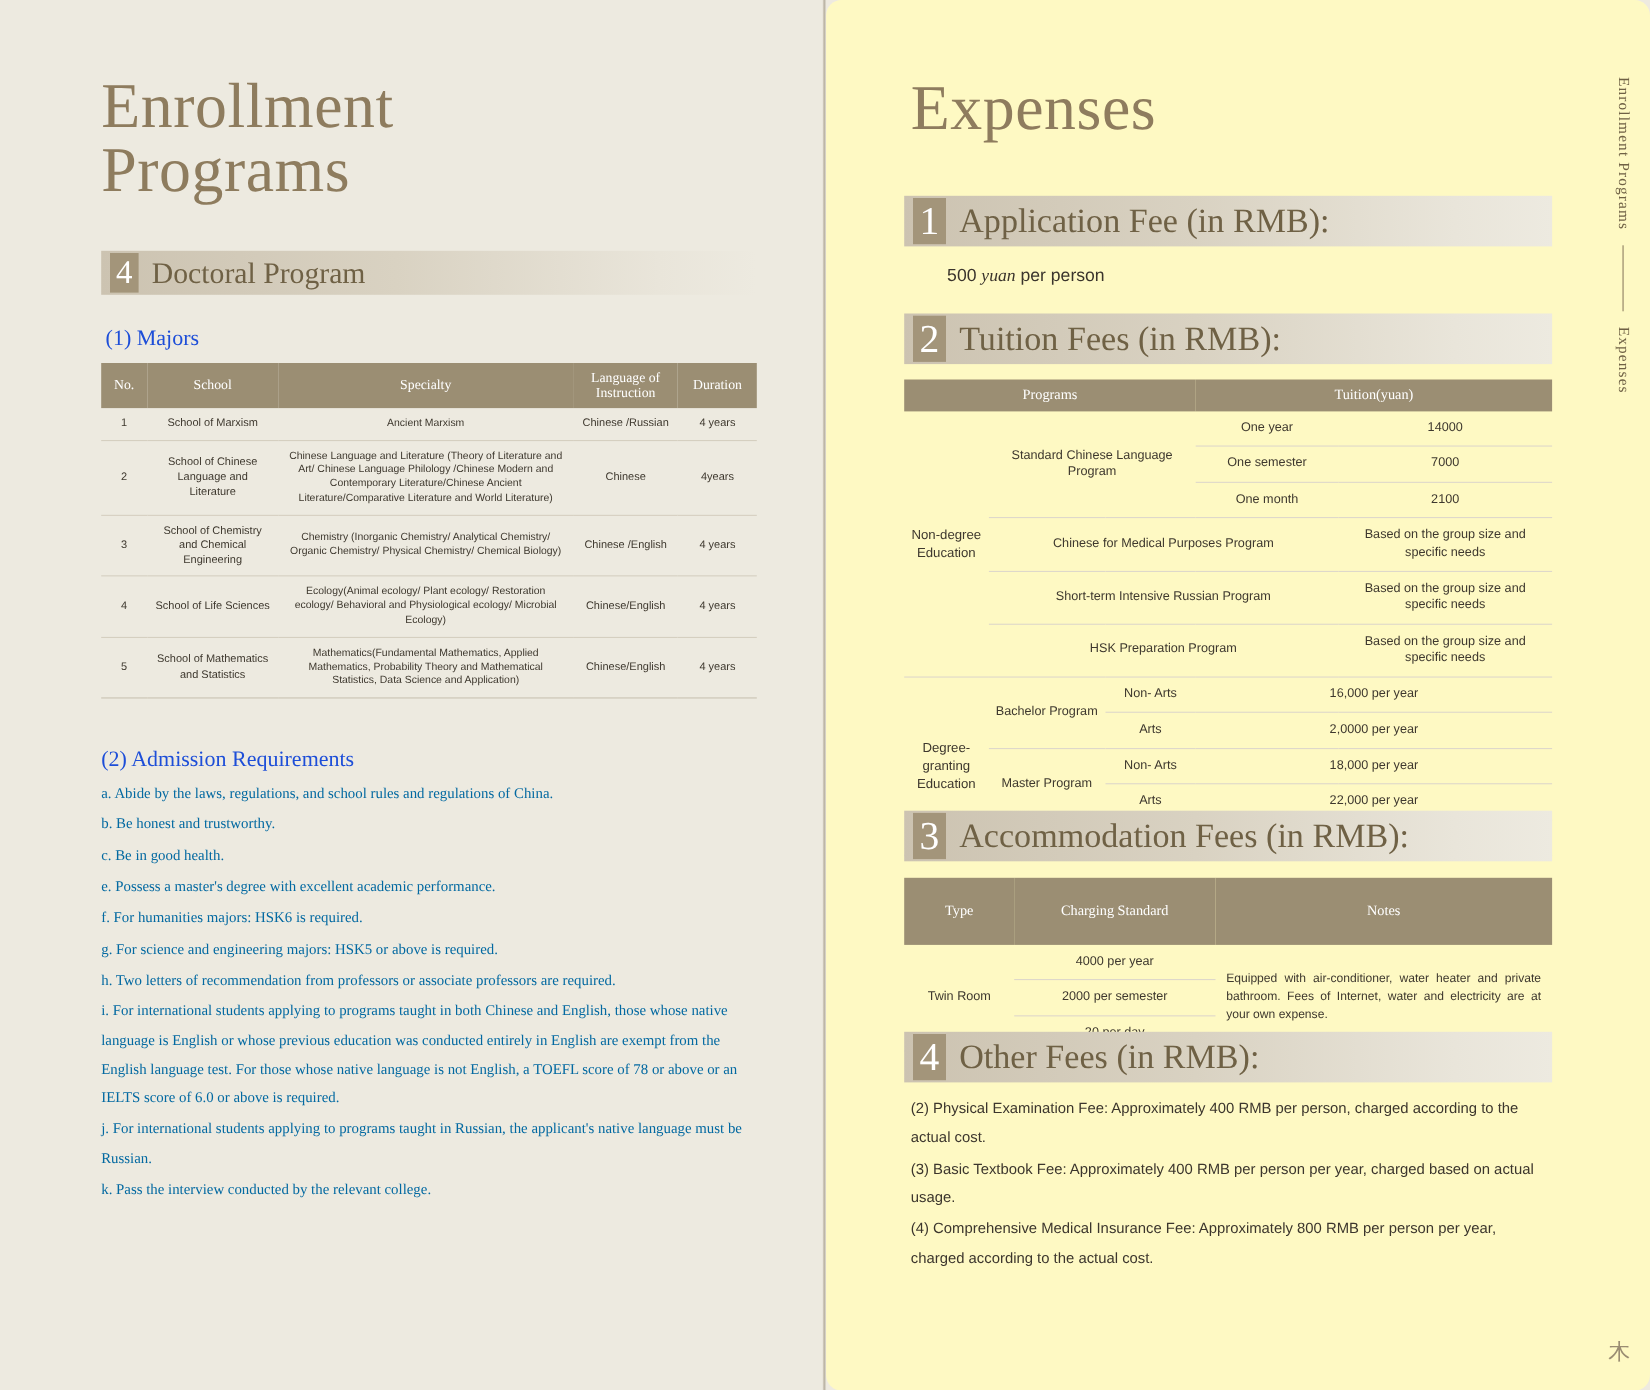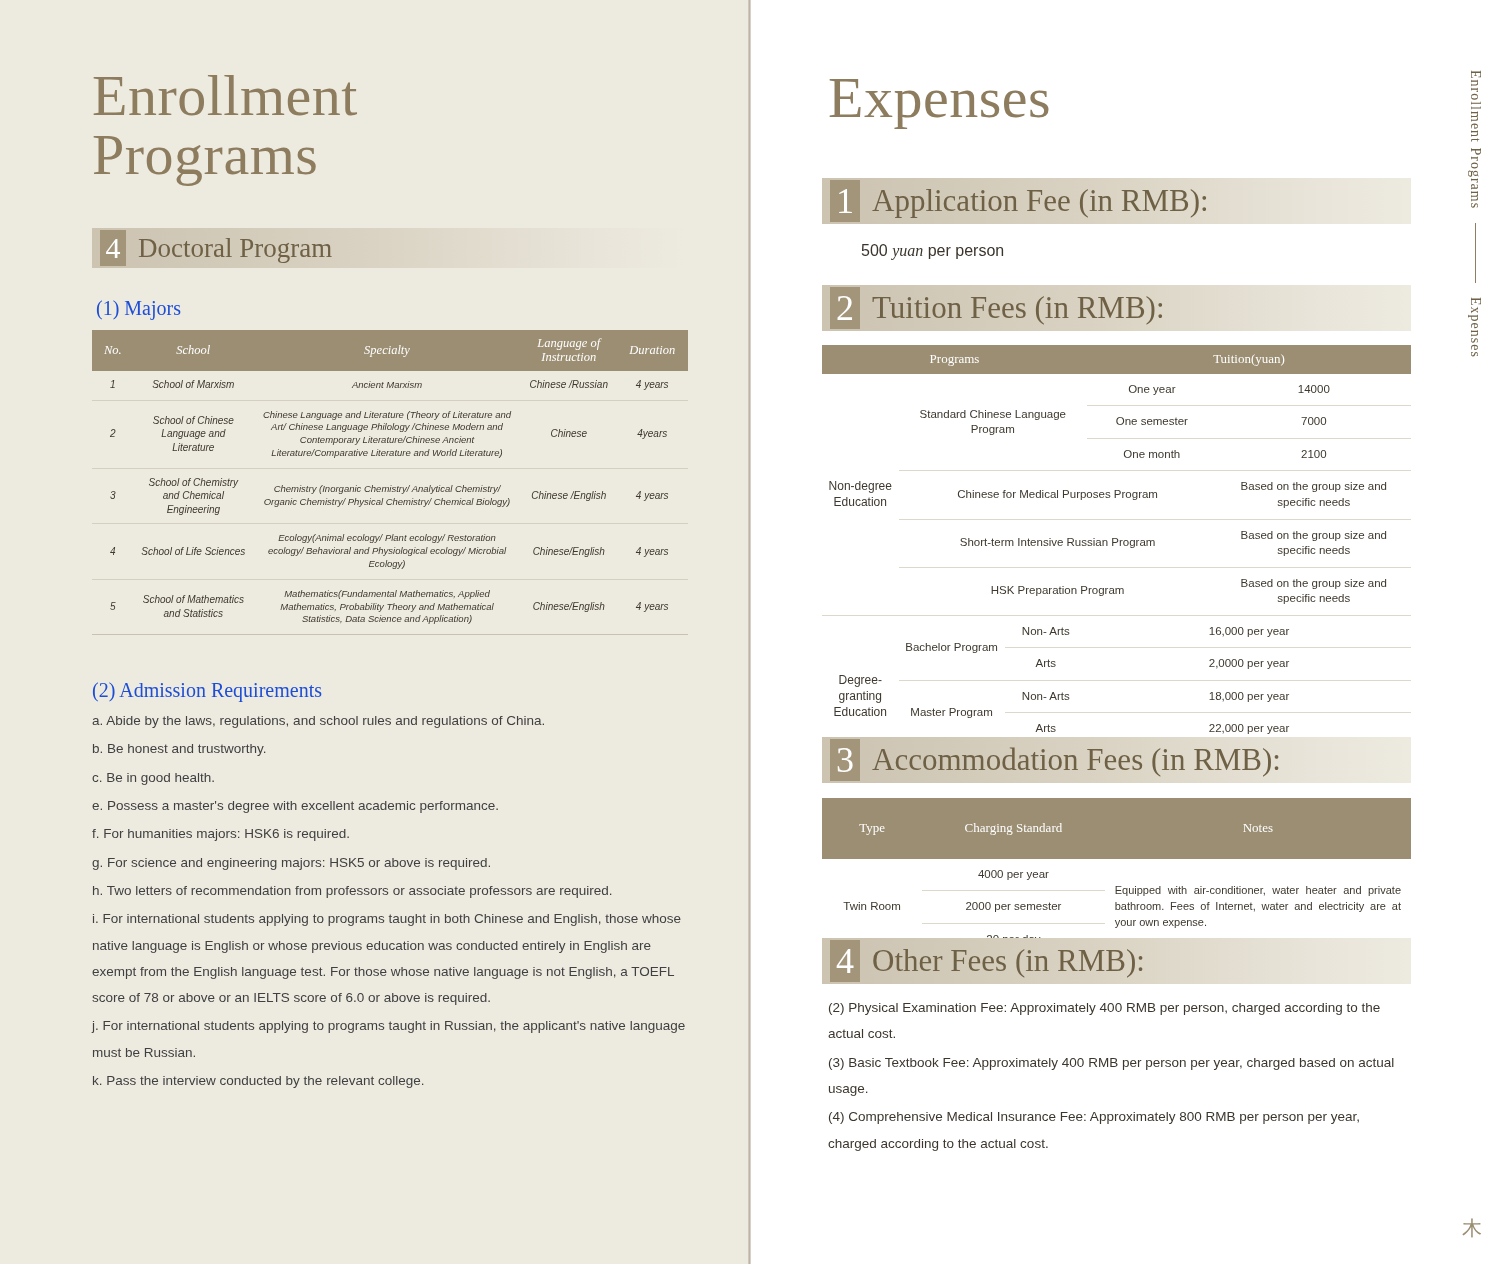--- a/index.html
+++ b/index.html
@@ -30,21 +30,22 @@
     position: absolute;
     left: 748px;
     top: 0;
     width: 3px;
     height: 1264px;
     background: linear-gradient(to right, #d8d2c5, #bcb5a6, #e4e0d5);
   }
   .page-right {
     left: 751px;
     width: 749px;
-    background: #ffffff;
+    background: #fef9c3;
+    border-radius: 14px;
   }
 
   
   h1.big-title {
     font-family: "Liberation Serif", serif;
     font-weight: normal;
     color: #8e7c5e;
     font-size: 58px;
     line-height: 1.02;
     margin: 0;
@@ -129,42 +130,43 @@
   tbody td {
     border-bottom: 1px solid #d5cfc0;
     padding: 7px 6px;
     text-align: center;
     vertical-align: middle;
     line-height: 1.35;
   }
   tbody tr:last-child td { border-bottom: 1px solid #c9c2b1; }
 
   
-  #majors-table { font-size: 10px; font-style: italic; }
+  #majors-table { font-size: 10px; }
   #majors-table td.spec { font-size: 9.5px; padding: 8px 8px; }
 
   
   #tuition-table thead th { font-size: 13px; padding: 7px 4px; }
   #tuition-table td { font-size: 11.5px; padding: 8px 6px; border-bottom: 1px solid #ded8ca; }
   #tuition-table td.group { font-size: 12px; }
 
   
   #accom-table thead th { font-size: 13px; padding: 23px 4px; }
   #accom-table td { font-size: 11.5px; padding: 8px 6px; border-bottom: 1px solid #ded8ca; }
   #accom-table td.notes { text-align: justify; font-size: 11px; line-height: 1.45; padding: 6px 10px; }
 
   
   .req-list {
     position: absolute;
     left: 92px;
     top: 708px;
     width: 596px;
     font-size: 13.5px;
     line-height: 1.95;
-    color: #404040;
+    color: #0369a1;
+    font-family: Liberation Serif, serif;
   }
   .req-list p { margin: 0 0 2px 0; }
 
   .fee-line {
     position: absolute;
     font-size: 16px;
     color: #3a342c;
   }
   .fee-line i { font-family: "Liberation Serif", serif; font-style: italic; }
 

